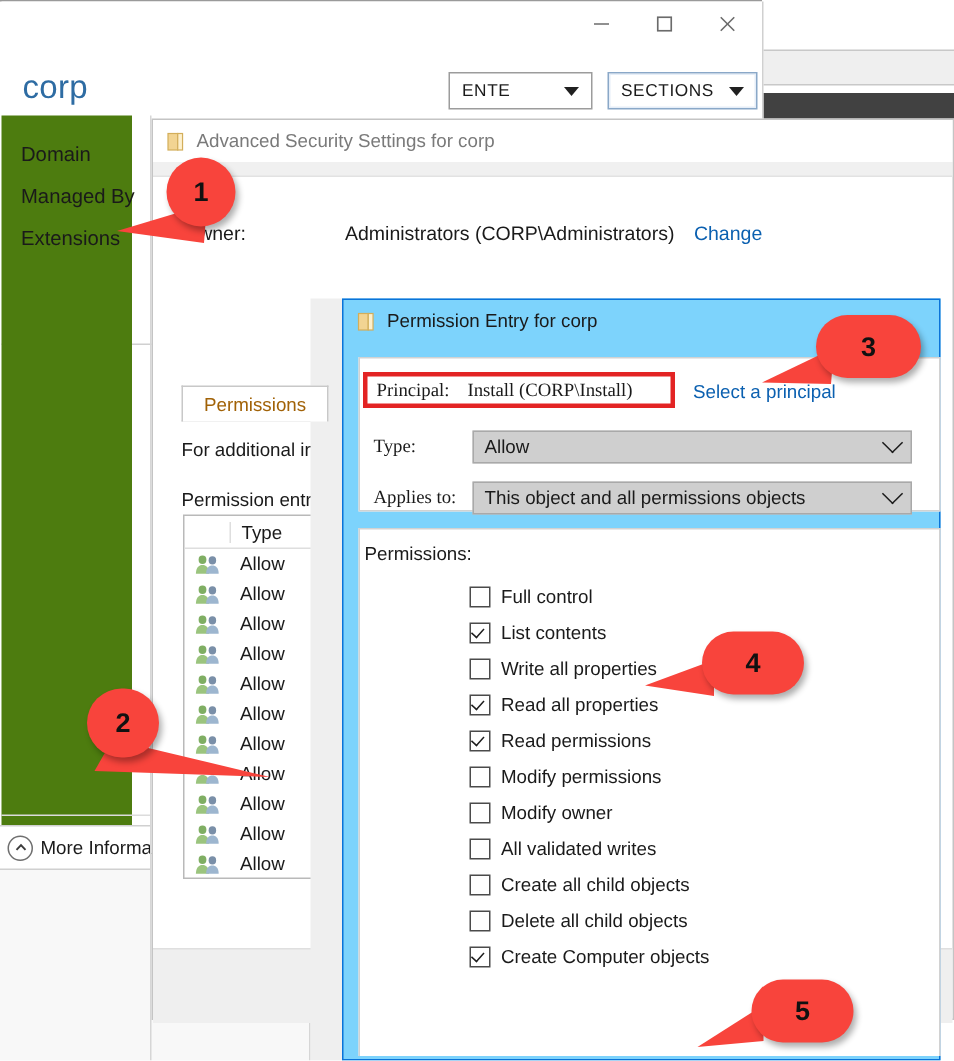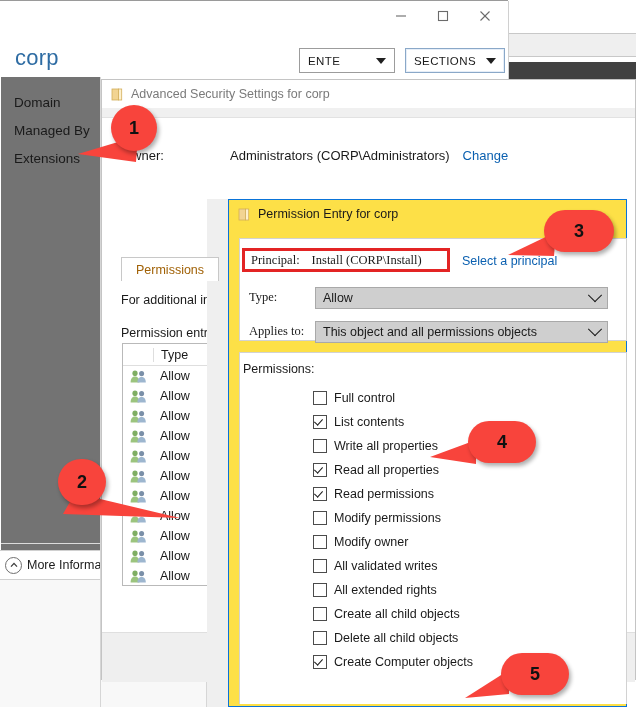--- a/index.html
+++ b/index.html
@@ -46,21 +46,21 @@
   .hdr-btn {
     height:23px; min-width:78px; padding:0 8px;
     border:1px solid #9c9c9c; background:#ffffff;
     display:flex; align-items:center; justify-content:space-between; gap:10px;
     font-size:11.5px; color:#1a1a1a; letter-spacing:0.4px;
   }
   .hdr-btn.focus { border:1px solid #8aa8c8; box-shadow:0 0 0 1px #e6eef8 inset; }
   .caret-dn { width:0;height:0;border-left:5px solid transparent;border-right:5px solid transparent;border-top:6px solid #202020; }
 
   
-  .navlist { position:absolute; left:1px; top:77px; width:99px; height:500px; background:#737373;text-align:right; }
+  .navlist { position:absolute; left:1px; top:77px; width:87px; height:500px; background:#4d7c0f;text-align:right; }
   .nav-item { position:absolute; left:13px; font-size:13.5px; color:#1a1a1a; white-space:nowrap; }
   .nav-sep  { position:absolute; left:0; width:100px; height:1px; background:#dcdcdc; }
   .more-info-row {
     position:absolute; left:0; top:550px; width:100px; height:30px;
     display:flex; align-items:center; gap:5px; padding-left:5px; box-sizing:border-box;
     border-top:1px solid #d0d0d0; border-bottom:1px solid #d0d0d0; background:#ffffff;
   }
   .circ-chev {
     width:15px;height:15px;border-radius:50%;border:1px solid #6f6f6f;
     display:flex;align-items:center;justify-content:center;flex:none;
@@ -125,21 +125,21 @@
   }
   .ghost-btn {
     position:absolute; left:210px; top:512px; width:36px; height:21px;
     background:#e0e0e0; border:1px solid #b5b5b5; box-sizing:border-box;
   }
   .adv-footer { position:absolute; left:0; top:552px; width:100%; height:49px; background:#efefef; border-top:1px solid #dfdfdf; }
 
   
   .pe-win {
     position:absolute; left:228px; top:199px; width:399px; height:508px;
-    background:#fde047; border:1px solid #0a73d8; box-sizing:border-box;
+    background:#7dd3fc; border:1px solid #0a73d8; box-sizing:border-box;
   }
   .pe-title {
     position:absolute; left:0; top:0; width:100%; height:28px;
     display:flex; align-items:center; gap:8px; padding-left:9px; box-sizing:border-box;
     font-size:12.5px; color:#1a1a1a;
   }
   .pe-group-top {
     position:absolute; left:10px; top:38px; width:388px; height:103px;
     border:1px solid #d2d2d2; box-sizing:border-box; background:#ffffff;
   }
@@ -492,24 +492,20 @@
         <div class="perm-item">
           <span class="cbox"></span>
           <span class="perm-txt">Modify owner</span>
         </div>
         <div class="perm-item">
           <span class="cbox"></span>
           <span class="perm-txt">All validated writes</span>
         </div>
         <div class="perm-item">
           <span class="cbox"></span>
-          <span class="perm-txt">All extended rights</span>
-        </div>
-        <div class="perm-item">
-          <span class="cbox"></span>
           <span class="perm-txt">Create all child objects</span>
         </div>
         <div class="perm-item">
           <span class="cbox"></span>
           <span class="perm-txt">Delete all child objects</span>
         </div>
         <div class="perm-item">
           <span class="cbox on"></span>
           <span class="perm-txt">Create Computer objects</span>
         </div>

